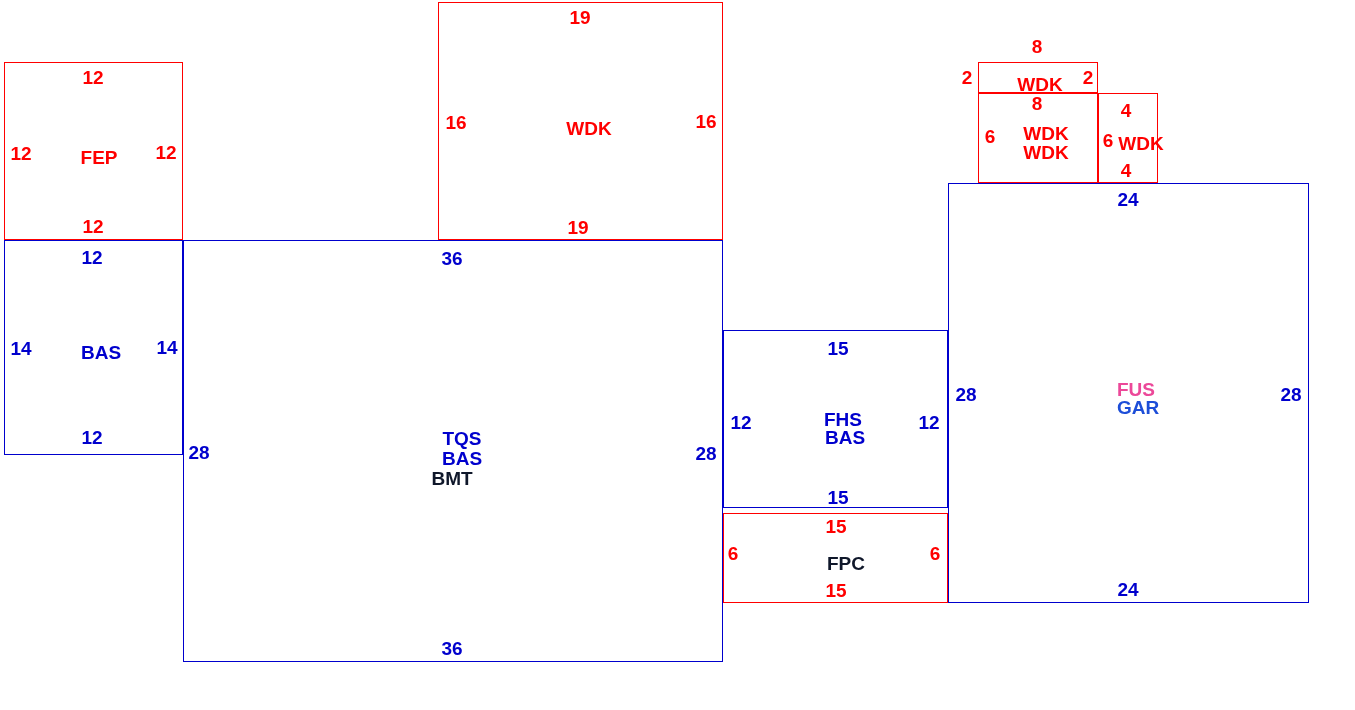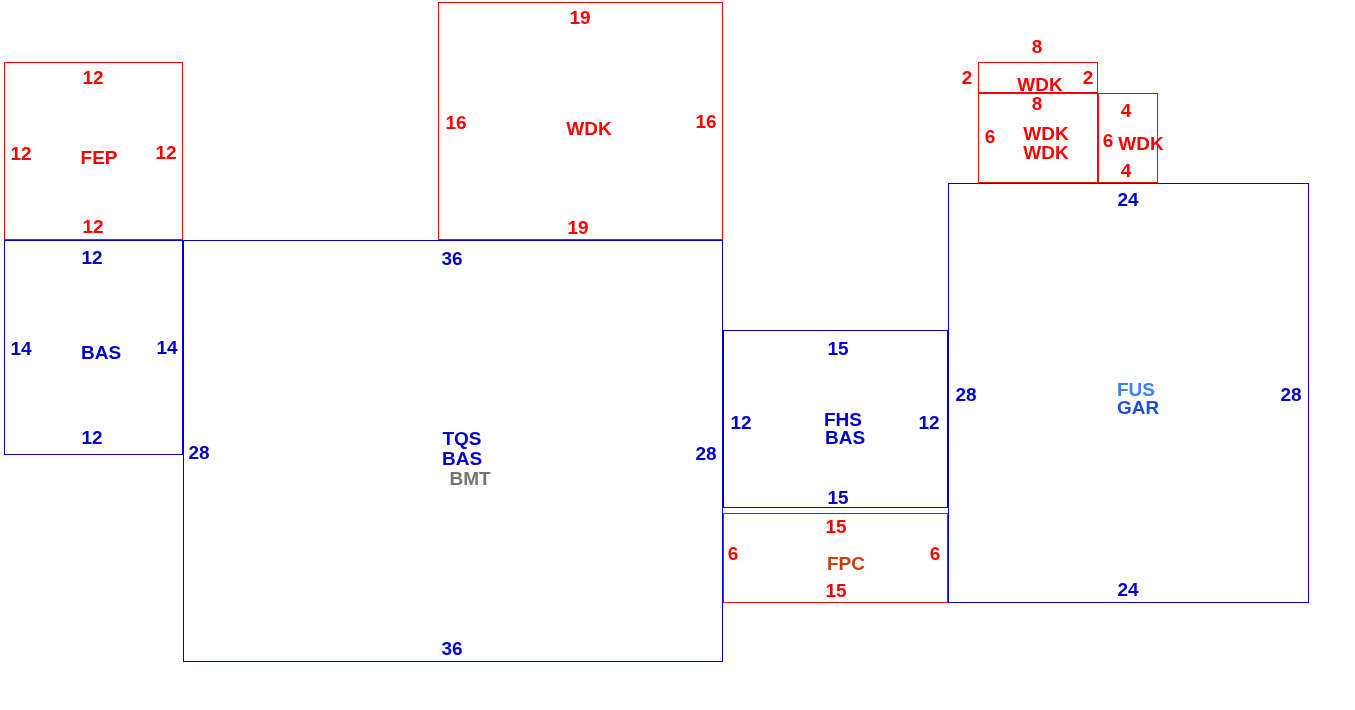--- a/index.html
+++ b/index.html
@@ -52,37 +52,37 @@
     <span class="sketch-label" style="left: 92px; top: 437px; color: rgb(0, 0, 205);">12</span>
     <span class="sketch-label" style="left: 580px; top: 17px; color: rgb(255, 0, 0);">19</span>
     <span class="sketch-label" style="left: 456px; top: 122px; color: rgb(255, 0, 0);">16</span>
     <span class="sketch-label" style="left: 589px; top: 128px; color: rgb(255, 0, 0);">WDK</span>
     <span class="sketch-label" style="left: 706px; top: 121px; color: rgb(255, 0, 0);">16</span>
     <span class="sketch-label" style="left: 578px; top: 227px; color: rgb(255, 0, 0);">19</span>
     <span class="sketch-label" style="left: 452px; top: 258px; color: rgb(0, 0, 205);">36</span>
     <span class="sketch-label" style="left: 199px; top: 452px; color: rgb(0, 0, 205);">28</span>
     <span class="sketch-label" style="left: 462px; top: 438px; color: rgb(0, 0, 205);">TQS</span>
     <span class="sketch-label" style="left: 462px; top: 458px; color: rgb(0, 0, 205);">BAS</span>
-    <span class="sketch-label" style="left: 470px; top: 478px; color: #737373;">BMT</span>
+    <span class="sketch-label" style="left: 452px; top: 478px; color: #0f172a;">BMT</span>
     <span class="sketch-label" style="left: 706px; top: 453px; color: rgb(0, 0, 205);">28</span>
     <span class="sketch-label" style="left: 452px; top: 648px; color: rgb(0, 0, 205);">36</span>
     <span class="sketch-label" style="left: 838px; top: 348px; color: rgb(0, 0, 205);">15</span>
     <span class="sketch-label" style="left: 741px; top: 422px; color: rgb(0, 0, 205);">12</span>
     <span class="sketch-label" style="left: 843px; top: 419px; color: rgb(0, 0, 205);">FHS</span>
     <span class="sketch-label" style="left: 845px; top: 437px; color: rgb(0, 0, 205);">BAS</span>
     <span class="sketch-label" style="left: 929px; top: 422px; color: rgb(0, 0, 205);">12</span>
     <span class="sketch-label" style="left: 838px; top: 497px; color: rgb(0, 0, 205);">15</span>
     <span class="sketch-label" style="left: 836px; top: 526px; color: rgb(255, 0, 0);">15</span>
     <span class="sketch-label" style="left: 733px; top: 553px; color: rgb(255, 0, 0);">6</span>
-    <span class="sketch-label" style="left: 846px; top: 563px; color: #c2410c;">FPC</span>
+    <span class="sketch-label" style="left: 846px; top: 563px; color: #0f172a;">FPC</span>
     <span class="sketch-label" style="left: 935px; top: 553px; color: rgb(255, 0, 0);">6</span>
     <span class="sketch-label" style="left: 836px; top: 590px; color: rgb(255, 0, 0);">15</span>
     <span class="sketch-label" style="left: 1128px; top: 199px; color: rgb(0, 0, 205);">24</span>
     <span class="sketch-label" style="left: 966px; top: 394px; color: rgb(0, 0, 205);">28</span>
-    <span class="sketch-label" style="left: 1136px; top: 389px; color: #3b82f6;">FUS</span>
+    <span class="sketch-label" style="left: 1136px; top: 389px; color: #ec4899;">FUS</span>
     <span class="sketch-label" style="left: 1138px; top: 407px; color: #1d4ed8;">GAR</span>
     <span class="sketch-label" style="left: 1291px; top: 394px; color: rgb(0, 0, 205);">28</span>
     <span class="sketch-label" style="left: 1128px; top: 589px; color: rgb(0, 0, 205);">24</span>
     <span class="sketch-label" style="left: 1037px; top: 46px; color: rgb(255, 0, 0);">8</span>
     <span class="sketch-label" style="left: 967px; top: 77px; color: rgb(255, 0, 0);">2</span>
     <span class="sketch-label" style="left: 1040px; top: 84px; color: rgb(255, 0, 0);">WDK</span>
     <span class="sketch-label" style="left: 1088px; top: 77px; color: rgb(255, 0, 0);">2</span>
     <span class="sketch-label" style="left: 1037px; top: 103px; color: rgb(255, 0, 0);">8</span>
     <span class="sketch-label" style="left: 990px; top: 136px; color: rgb(255, 0, 0);">6</span>
     <span class="sketch-label" style="left: 1046px; top: 133px; color: rgb(255, 0, 0);">WDK</span>

